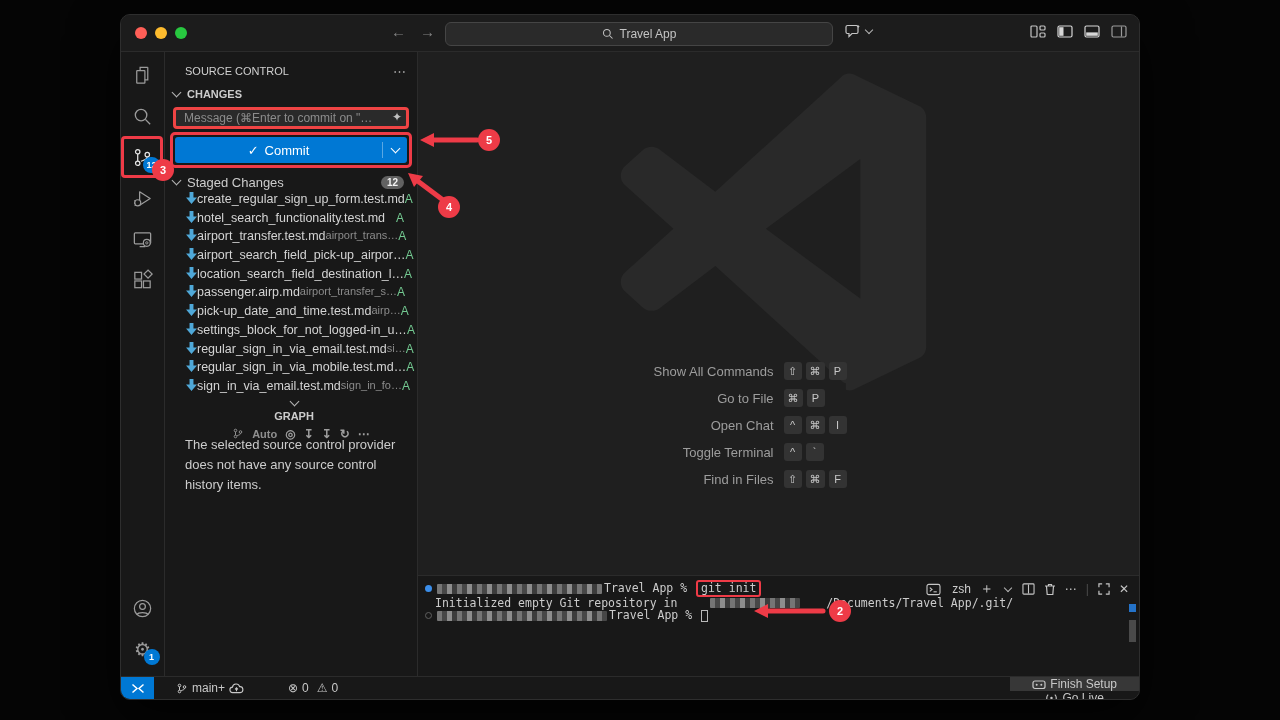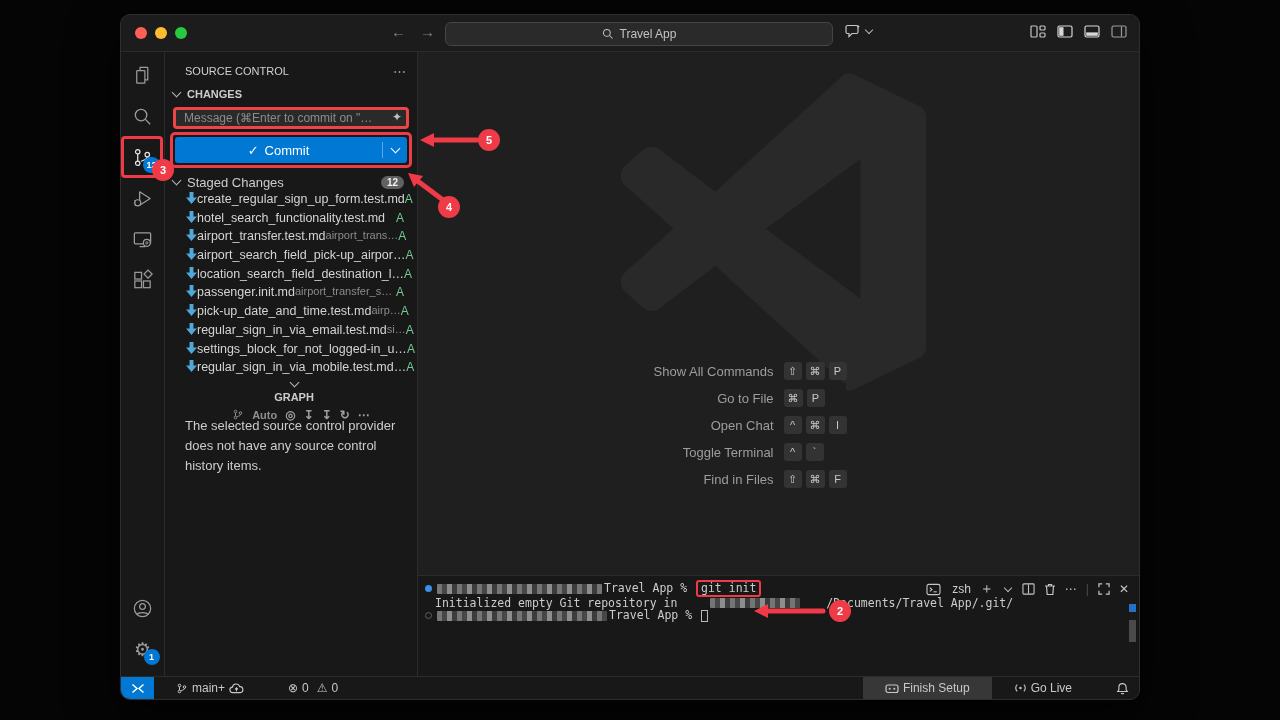--- a/index.html
+++ b/index.html
@@ -104,21 +104,21 @@
   .indent2{padding-left:10px;gap:24px;}
   .cursor{display:inline-block;width:7px;height:12px;border:1px solid #b9b9b9;box-sizing:border-box;
     margin-left:2px;}
   .ovr-blue{position:absolute;right:3px;top:28px;width:7px;height:8px;background:#2472c8;}
   .ovr-thumb{position:absolute;right:3px;top:44px;width:7px;height:22px;background:#4a4a4a;}
   
   .statusbar{height:22px;background:#181818;border-top:1px solid #2b2b2b;display:flex;align-items:center;
     color:#c8c8c8;font-size:12px;flex:none;}
   .remote{width:33px;height:22px;background:#0078d4;display:flex;align-items:center;justify-content:center;}
   .sb-item{display:flex;align-items:center;gap:4px;padding:0 22px;height:22px;}
-  .sb-right{margin-left:auto;display:flex;align-items:center;height:22px;}
+  .sb-right{margin-left:auto;display:flex;align-items:center;height:22px;flex-direction:column;}
   .sb-chip{background:#373737;}
   
   .anno-num{position:absolute;width:22px;height:22px;border-radius:50%;background:#ee3b47;color:#fff;
     font-size:11px;font-weight:700;display:flex;align-items:center;justify-content:center;z-index:60;}
   .arrows-svg{position:absolute;left:0;top:0;width:1280px;height:720px;z-index:55;pointer-events:none;}
 </style>
 </head>
 <body>
 
 <div class="canvas">
@@ -323,62 +323,72 @@
             <span class="file-name">location_search_field_destination_l…</span>
             <span class="file-desc"></span>
             <span class="file-status">A</span>
           </div>
           <div class="file-row">
             <span class="file-ico">
                 <svg width="11" height="12" viewBox="0 0 10 11">
                   <path d="M3.2 0h3.6v5H10L5 11 0 5h3.2z" fill="#4fa8d8"></path>
                 </svg>
               </span>
-            <span class="file-name">passenger.init.md</span>
+            <span class="file-name">passenger.airp.md</span>
             <span class="file-desc">airport_transfer_s…</span>
             <span class="file-status">A</span>
           </div>
           <div class="file-row">
             <span class="file-ico">
                 <svg width="11" height="12" viewBox="0 0 10 11">
                   <path d="M3.2 0h3.6v5H10L5 11 0 5h3.2z" fill="#4fa8d8"></path>
                 </svg>
               </span>
             <span class="file-name">pick-up_date_and_time.test.md</span>
             <span class="file-desc">airp…</span>
             <span class="file-status">A</span>
           </div>
           <div class="file-row">
             <span class="file-ico">
                 <svg width="11" height="12" viewBox="0 0 10 11">
                   <path d="M3.2 0h3.6v5H10L5 11 0 5h3.2z" fill="#4fa8d8"></path>
                 </svg>
               </span>
+            <span class="file-name">settings_block_for_not_logged-in_u…</span>
+            <span class="file-desc"></span>
+            <span class="file-status">A</span>
+          </div>
+          <div class="file-row">
+            <span class="file-ico">
+                <svg width="11" height="12" viewBox="0 0 10 11">
+                  <path d="M3.2 0h3.6v5H10L5 11 0 5h3.2z" fill="#4fa8d8"></path>
+                </svg>
+              </span>
             <span class="file-name">regular_sign_in_via_email.test.md</span>
             <span class="file-desc">si…</span>
             <span class="file-status">A</span>
           </div>
           <div class="file-row">
             <span class="file-ico">
                 <svg width="11" height="12" viewBox="0 0 10 11">
                   <path d="M3.2 0h3.6v5H10L5 11 0 5h3.2z" fill="#4fa8d8"></path>
                 </svg>
               </span>
-            <span class="file-name">settings_block_for_not_logged-in_u…</span>
-            <span class="file-desc"></span>
-            <span class="file-status">A</span>
-          </div>
-          <div class="file-row">
-            <span class="file-ico">
-                <svg width="11" height="12" viewBox="0 0 10 11">
-                  <path d="M3.2 0h3.6v5H10L5 11 0 5h3.2z" fill="#4fa8d8"></path>
-                </svg>
-              </span>
             <span class="file-name">regular_sign_in_via_mobile.test.md…</span>
             <span class="file-desc"></span>
+            <span class="file-status">A</span>
+          </div>
+          <div class="file-row">
+            <span class="file-ico">
+                <svg width="11" height="12" viewBox="0 0 10 11">
+                  <path d="M3.2 0h3.6v5H10L5 11 0 5h3.2z" fill="#4fa8d8"></path>
+                </svg>
+              </span>
+            <span class="file-name">sign_in_via_email.test.md</span>
+            <span class="file-desc">sign_in_fo…</span>
             <span class="file-status">A</span>
           </div>
         </div>
 
         <div class="graph-row">
           <span class="chev"></span>
           <span>GRAPH</span>
           <div class="graph-tools">
             <svg width="12" height="13" viewBox="0 0 24 24">
               <circle cx="7" cy="6" r="2.6" fill="none" stroke="#8f8f8f" stroke-width="2"></circle>

